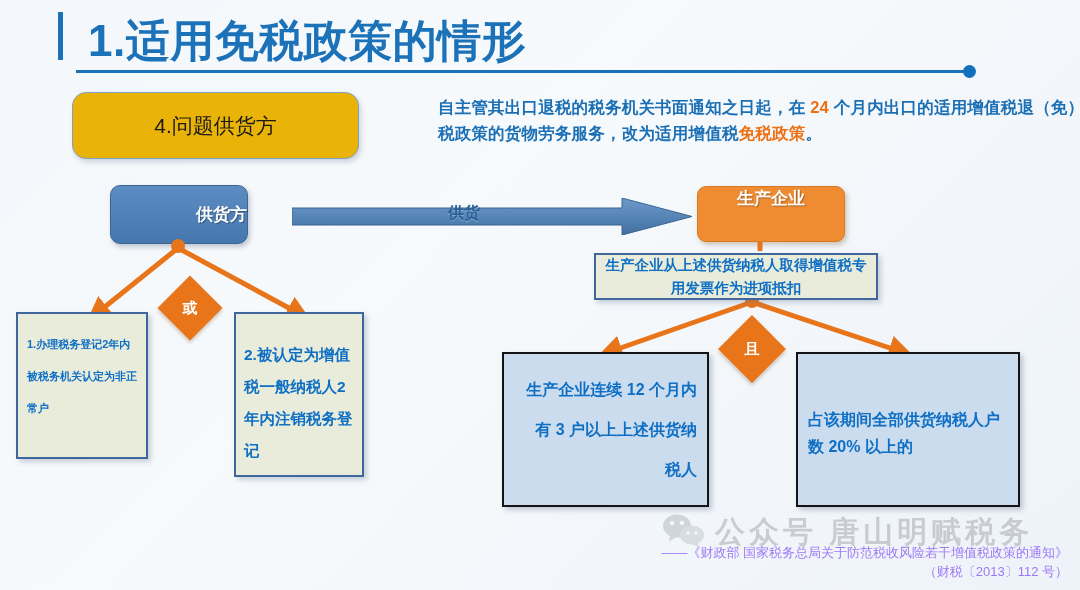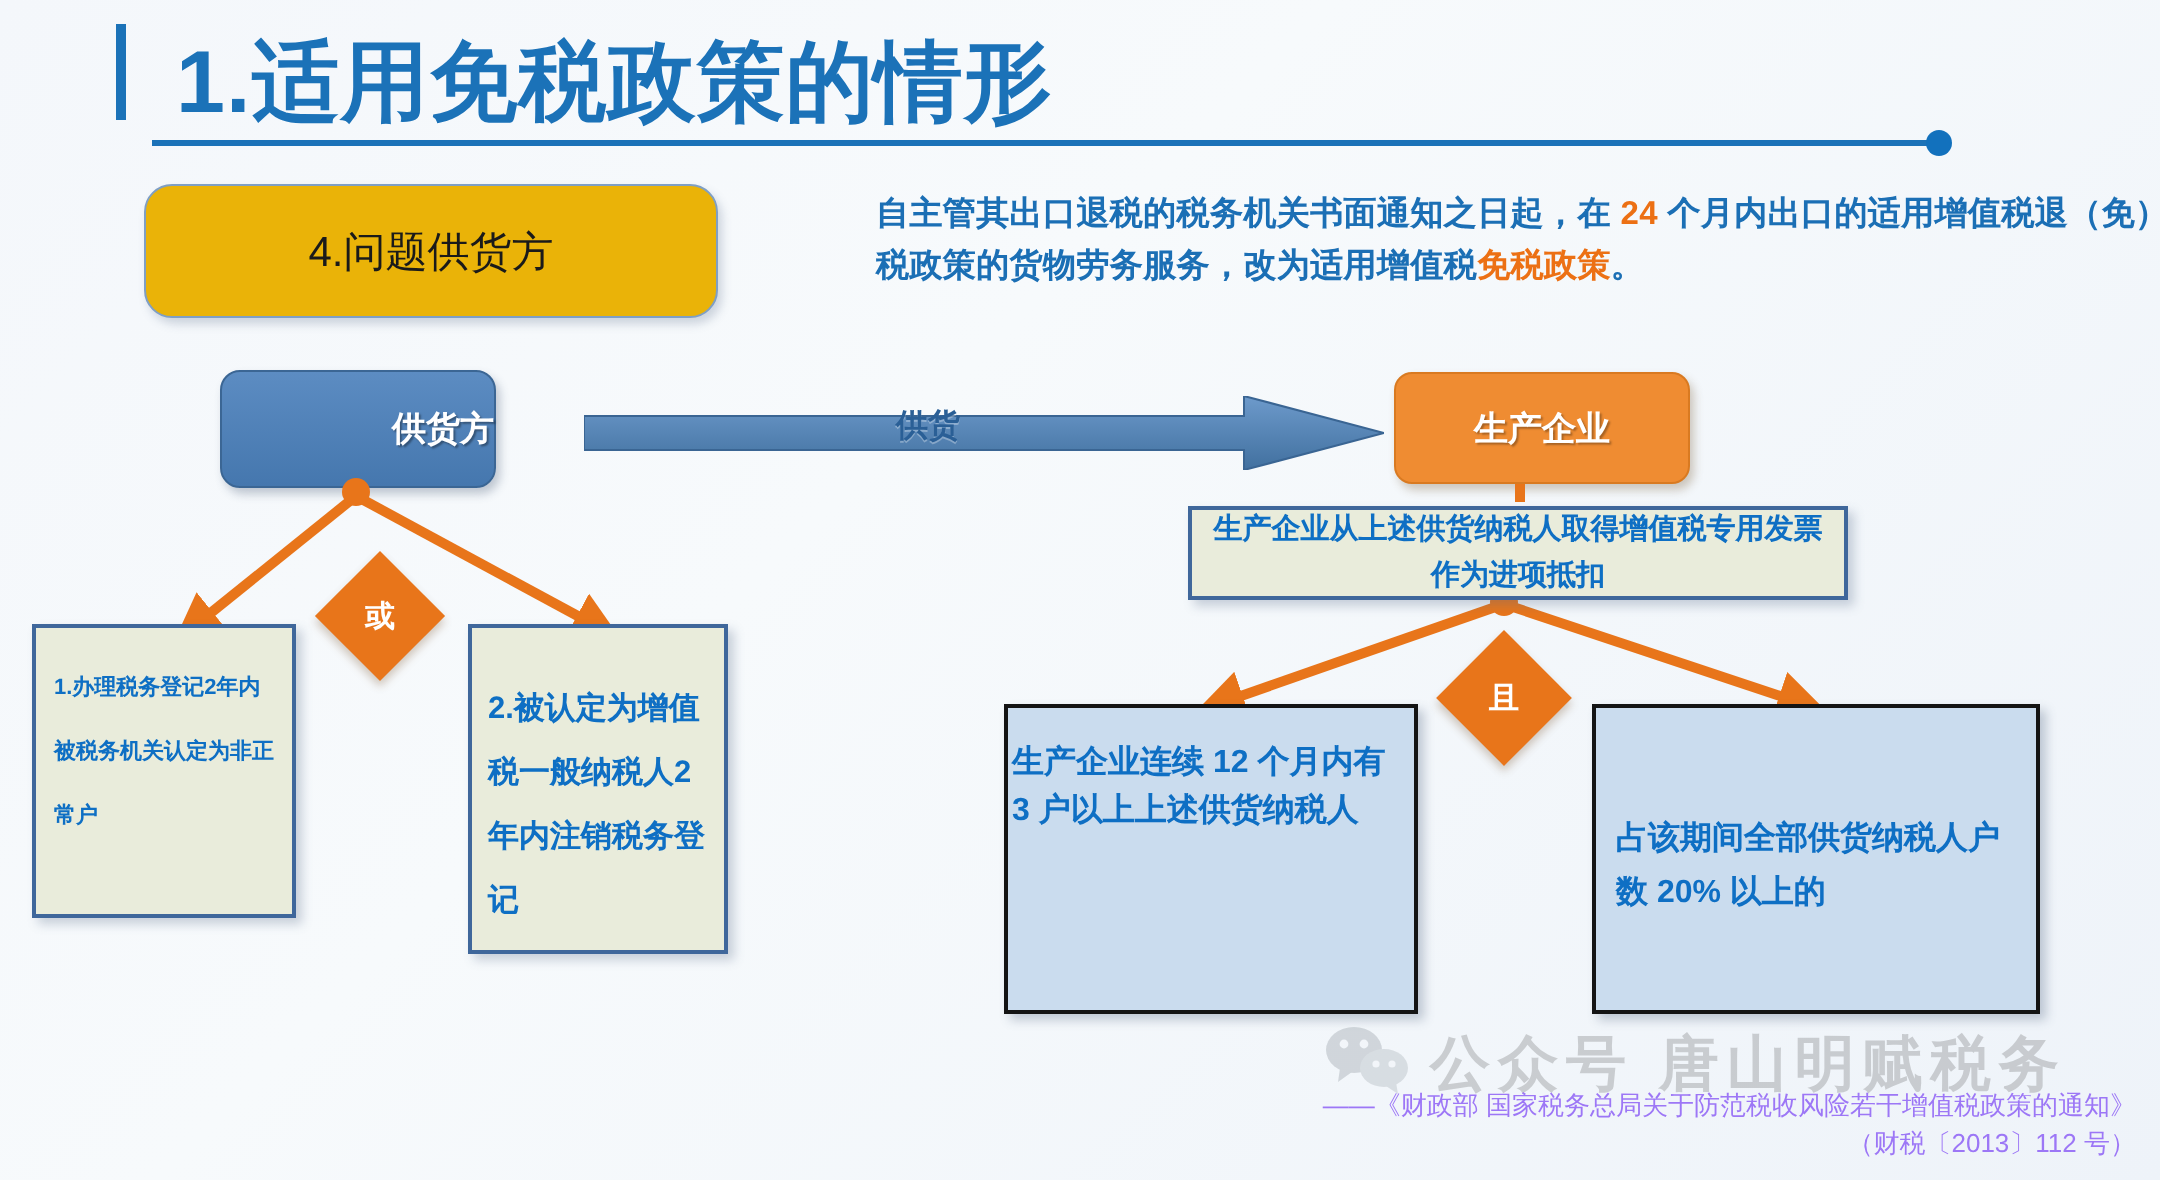--- a/index.html
+++ b/index.html
@@ -128,40 +128,39 @@
     position: absolute;
     left: 697px;
     top: 186px;
     width: 146px;
     height: 54px;
     border-radius: 9px;
     background: #ef8c32;
     border: 1px solid #d97a21;
     box-shadow: 2px 3px 5px rgba(110,80,40,0.3);
     display: flex;
-    align-items: center;
     justify-content: center;
     color: #fff;
     font-size: 17px;
     font-weight: bold;
     text-shadow: 1px 1px 1px rgba(0,0,0,0.3);
   }
   
   .mint-box {
     position: absolute;
     background: #e9ecdb;
     border: 2px solid #3f679b;
     box-shadow: 3px 3px 5px rgba(90,110,140,0.3);
     color: #0e6fc4;
     font-weight: bold;
   }
   .mint-note {
     left: 594px;
     top: 253px;
-    width: 330px;
+    width: 284px;
     height: 47px;
     font-size: 14.5px;
     line-height: 23px;
     text-align: center;
     display: flex;
     align-items: center;
     justify-content: center;
     padding: 0 6px;
     box-sizing: border-box;
   }
@@ -193,24 +192,24 @@
     box-shadow: 3px 3px 5px rgba(70,90,120,0.3);
     color: #0e6fc4;
     font-weight: bold;
   }
   .lblue-left {
     left: 502px;
     top: 352px;
     width: 207px;
     height: 155px;
     font-size: 16px;
-    line-height: 24px;
-    padding: 16px 10px 0 2px;
-    box-sizing: border-box;
-    text-align: left;
+    line-height: 40px;
+    padding: 16px 10px 0 18px;
+    box-sizing: border-box;
+    text-align: right;
   }
   .lblue-right {
     left: 796px;
     top: 352px;
     width: 224px;
     height: 155px;
     font-size: 16px;
     line-height: 27px;
     padding: 52px 10px 0 10px;
     box-sizing: border-box;

